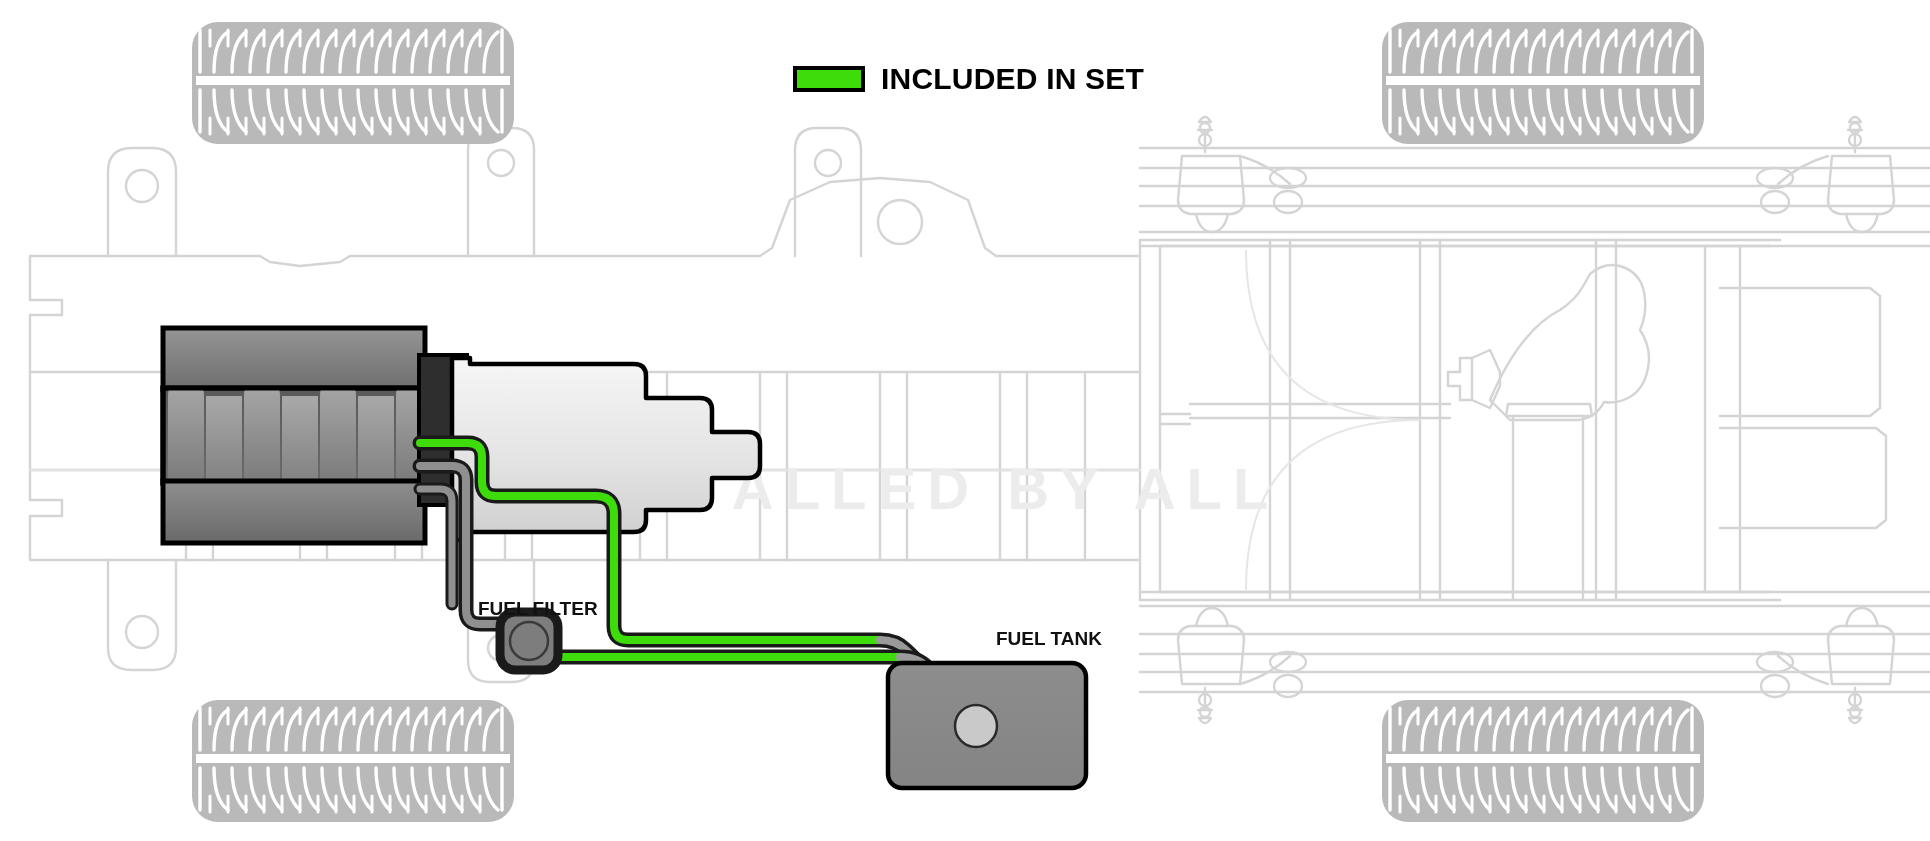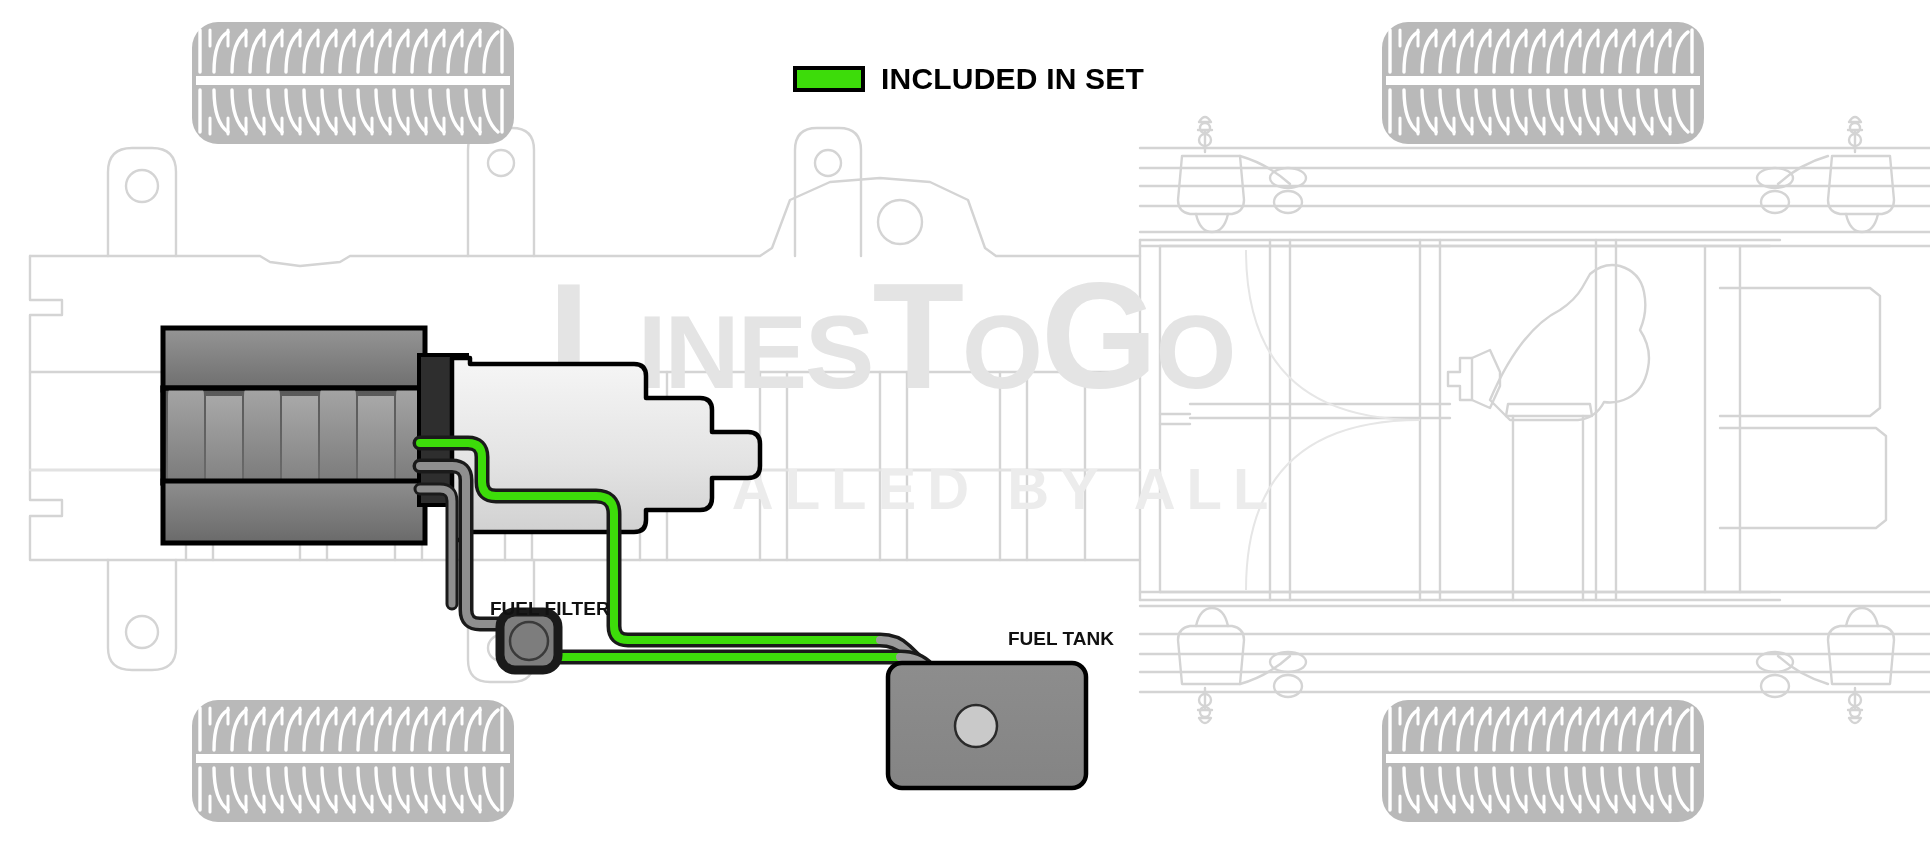--- a/index.html
+++ b/index.html
@@ -15,21 +15,21 @@
   }
   .legend-swatch{
     width:72px;height:26px;border:4px solid #000;box-sizing:border-box;
   }
   .legend-label{
     font-size:30px;font-weight:bold;color:#000;letter-spacing:.2px;
     white-space:nowrap;font-family:"Liberation Sans", sans-serif;
   }
   .part-label{
     position:absolute;font-size:19px;font-weight:bold;color:#111;
-    white-space:nowrap;font-family:"Liberation Sans", sans-serif;margin-left:12px;
+    white-space:nowrap;font-family:"Liberation Sans", sans-serif;
   }
   .wm{
     position:absolute;user-select:none;white-space:nowrap;
     font-family:"Liberation Sans", sans-serif;
   }
   .wm-main{
     font-size:150px;font-weight:bold;color:#e4e4e4;letter-spacing:-2px;
   }
   .wm-main .sm{font-size:104px;}
   .wm-sub{
@@ -176,23 +176,20 @@
 
       <path d="M30 470 L1140 470" stroke="#e2e2e2"></path>
     </g>
 
     <g fill="none" stroke="#e6e6e6" stroke-width="2">
       <path d="M1246 250 Q1246 420 1420 420"></path>
       <path d="M1246 590 Q1246 420 1420 420"></path>
     </g>
   </svg>
 
-  <div class="wm wm-main" style="left:548px;top:250px;">
-    <span>L</span><span class="sm">INES</span><span>T</span><span class="sm">O</span><span>G</span><span class="sm">O</span>
-  </div>
   <div class="wm wm-sub" style="left:560px;top:455px;">INSTALLED BY ALL</div>
 
   <svg width="1930" height="841" viewBox="0 0 1930 841">
     <defs>
       <g id="tread-unit">
         <path d="M0 14 Q10 16 14 34 L14 56" fill="none" stroke="#fff" stroke-width="4" stroke-linecap="round"></path>
       </g>
     </defs>
 
     <g>

